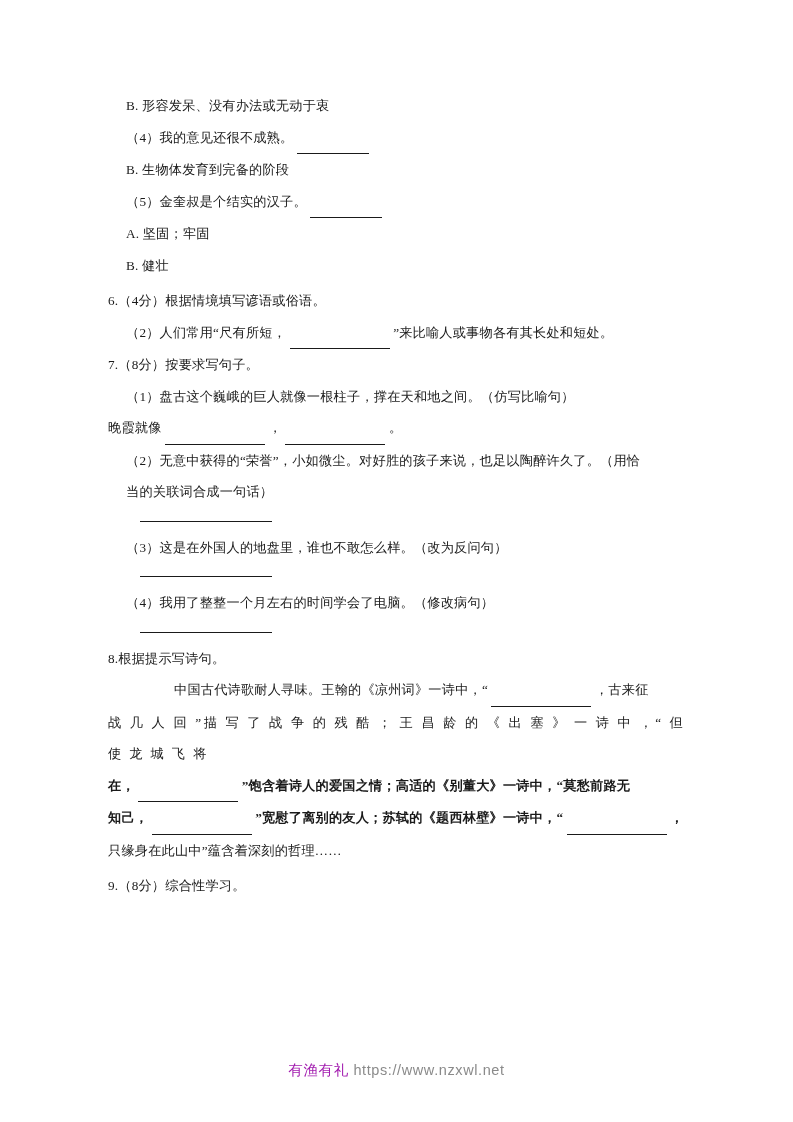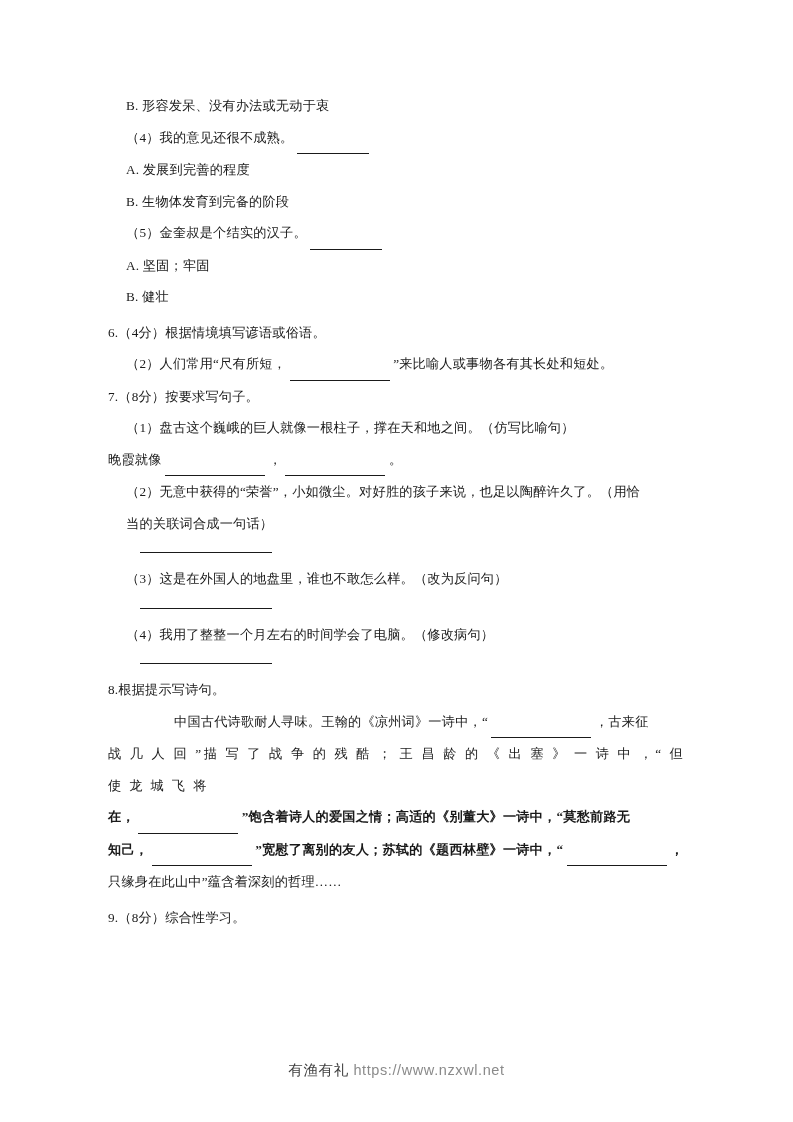--- a/index.html
+++ b/index.html
@@ -59,36 +59,35 @@
     position: absolute;
     left: 0;
     right: 0;
     bottom: 42px;
     text-align: center;
     font-size: 14.5px;
     color: #8a8a8a;
     font-family: "Liberation Sans", sans-serif;
     letter-spacing: 0.6px;
   }
-  .wm-cn { color: #404040; }
+  .wm-cn { color: #a21caf; }
   .spaced { letter-spacing: 2.4px; }
 </style>
 </head>
 <body>
 
 <div class="page">
 
   <div class="line opt">B. 形容发呆、没有办法或无动于衷</div>
 
   <div class="line sub">
     <span>（4）我的意见还很不成熟。</span>
     <span class="blank-u bi-med">&nbsp;</span>
   </div>
 
-  <div class="line opt">A. 发展到完善的程度</div>
   <div class="line opt">B. 生物体发育到完备的阶段</div>
 
   <div class="line sub">
     <span>（5）金奎叔是个结实的汉子。</span>
     <span class="blank-u bi-med">&nbsp;</span>
   </div>
 
   <div class="line opt">A. 坚固；牢固</div>
   <div class="line opt">B. 健壮</div>
 

